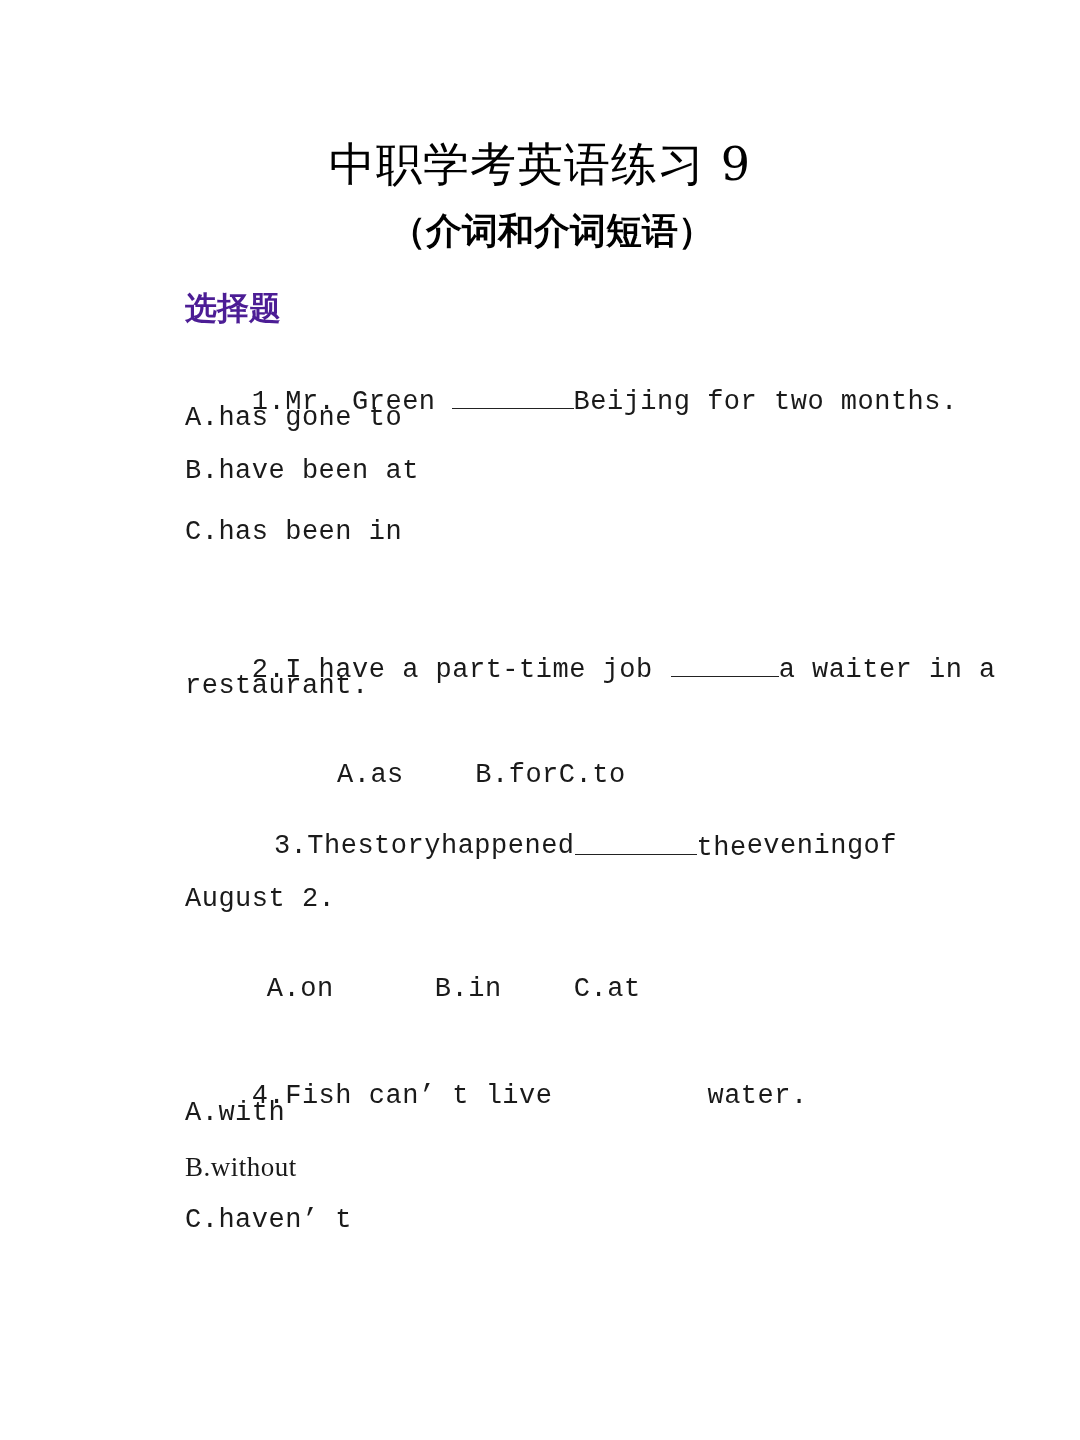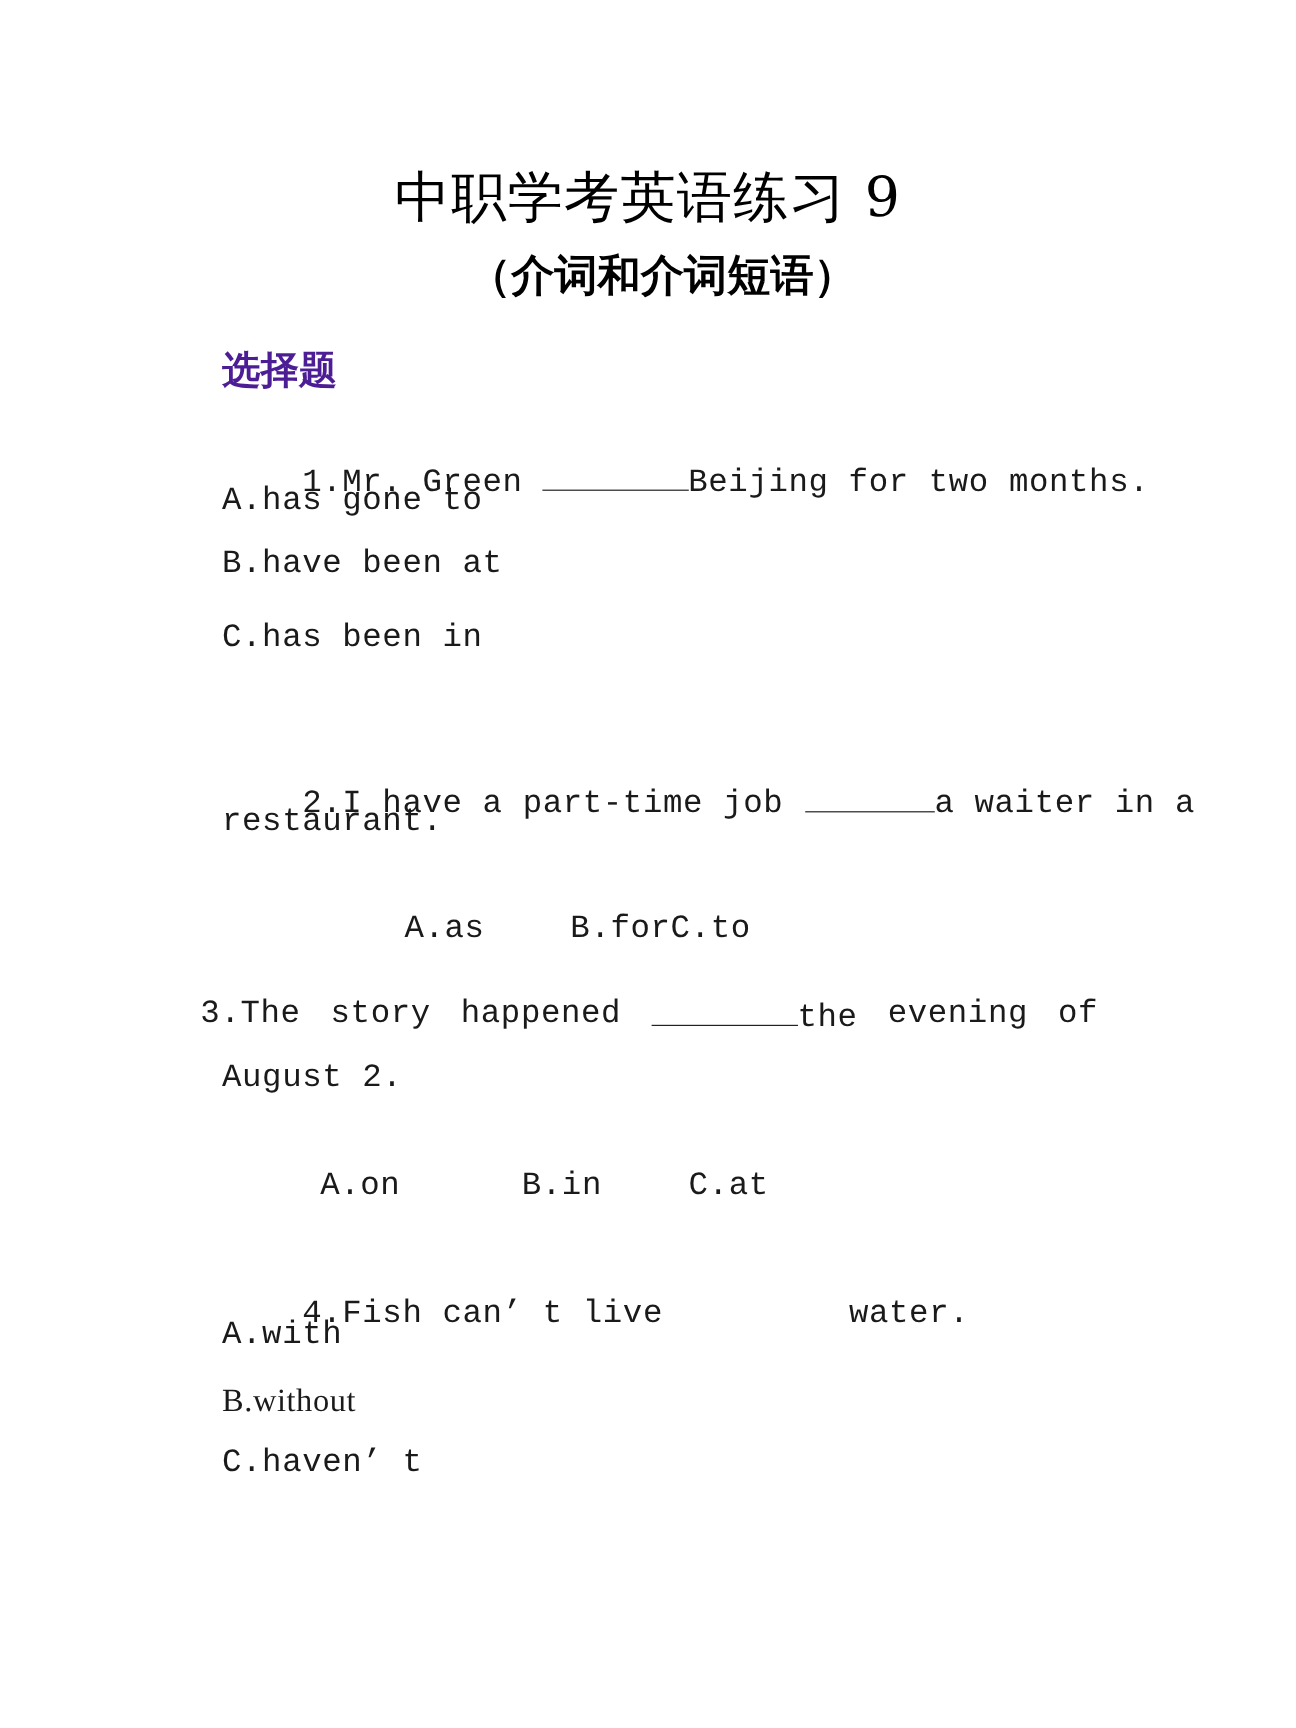--- a/index.html
+++ b/index.html
@@ -56,23 +56,22 @@
       font-family: "Liberation Mono", "DejaVu Sans Mono", monospace;
       font-size: 27px;
       line-height: 36px;
       white-space: pre;
       color: #1a1a1a;
       letter-spacing: 0.5px;
     }
     .line.justify {
       width: 712px;
       display: flex;
-      justify-content: center;
+      justify-content: flex-end;
       white-space: nowrap;
-      gap: 25px;
     }
     .blank {
       display: inline-block;
       border-bottom: 1.5px solid #222;
       height: 26px;
       vertical-align: baseline;
     }
     .gap {
       display: inline-block;
     }

